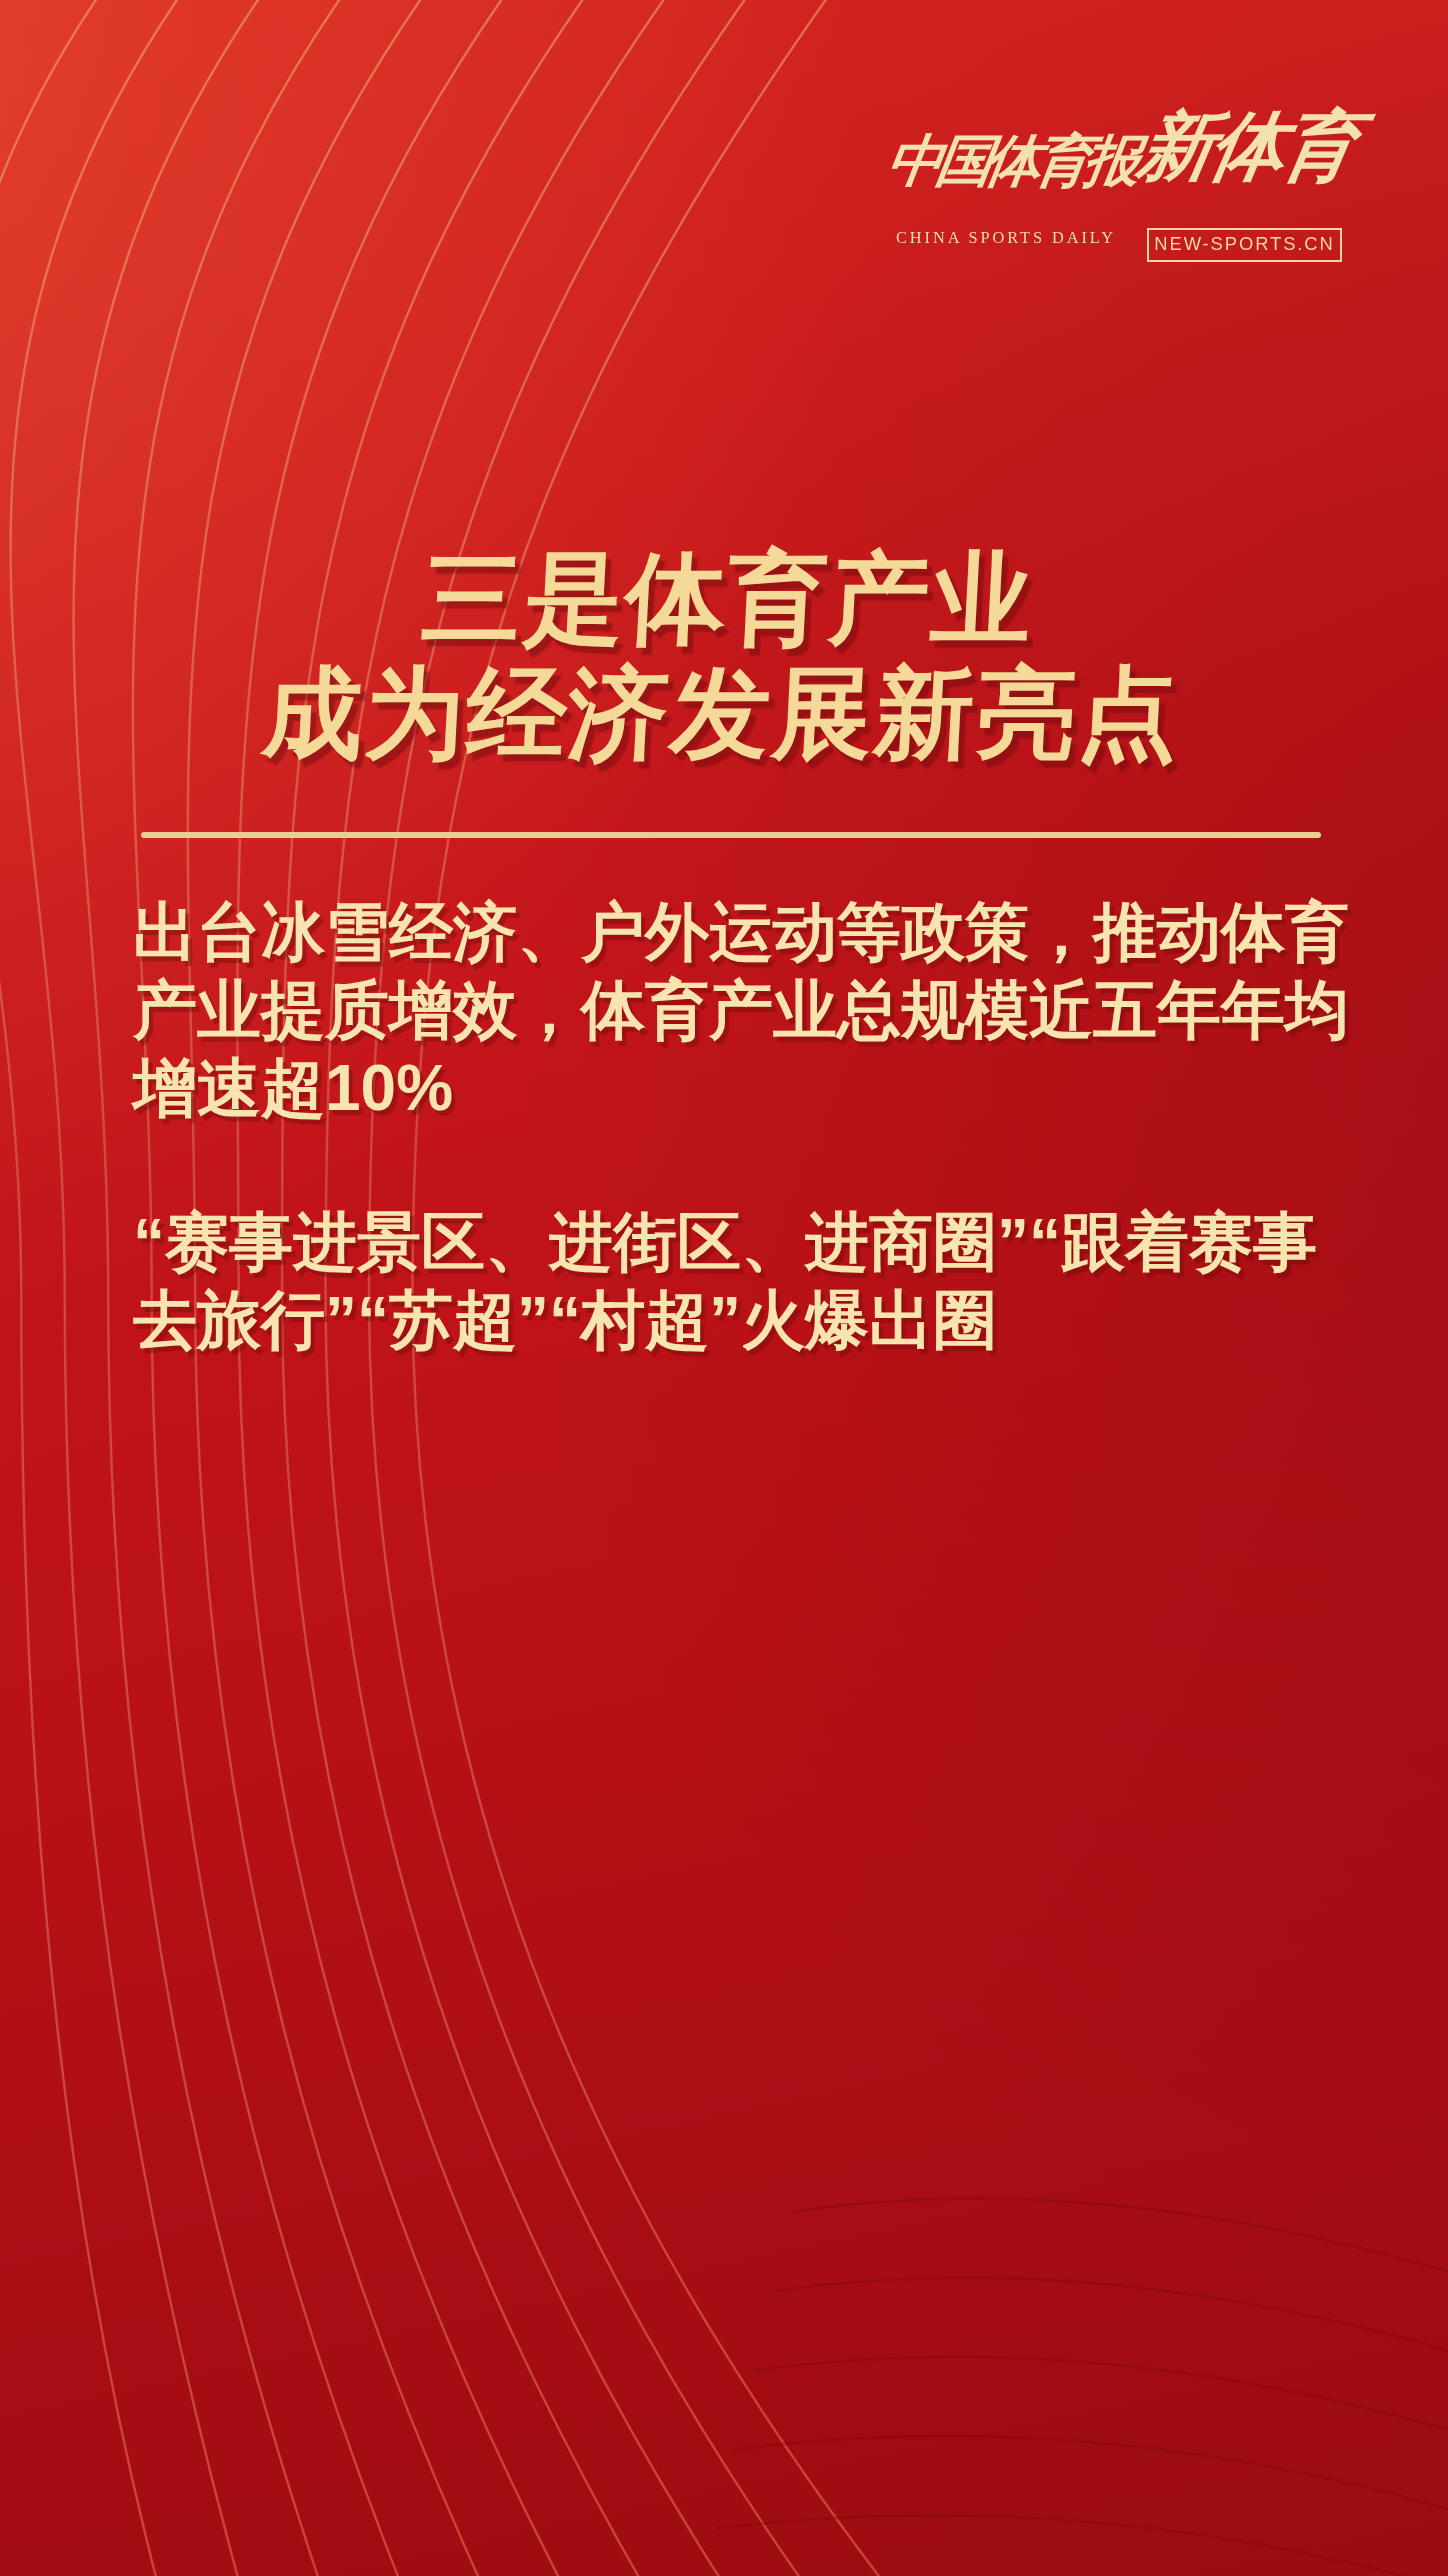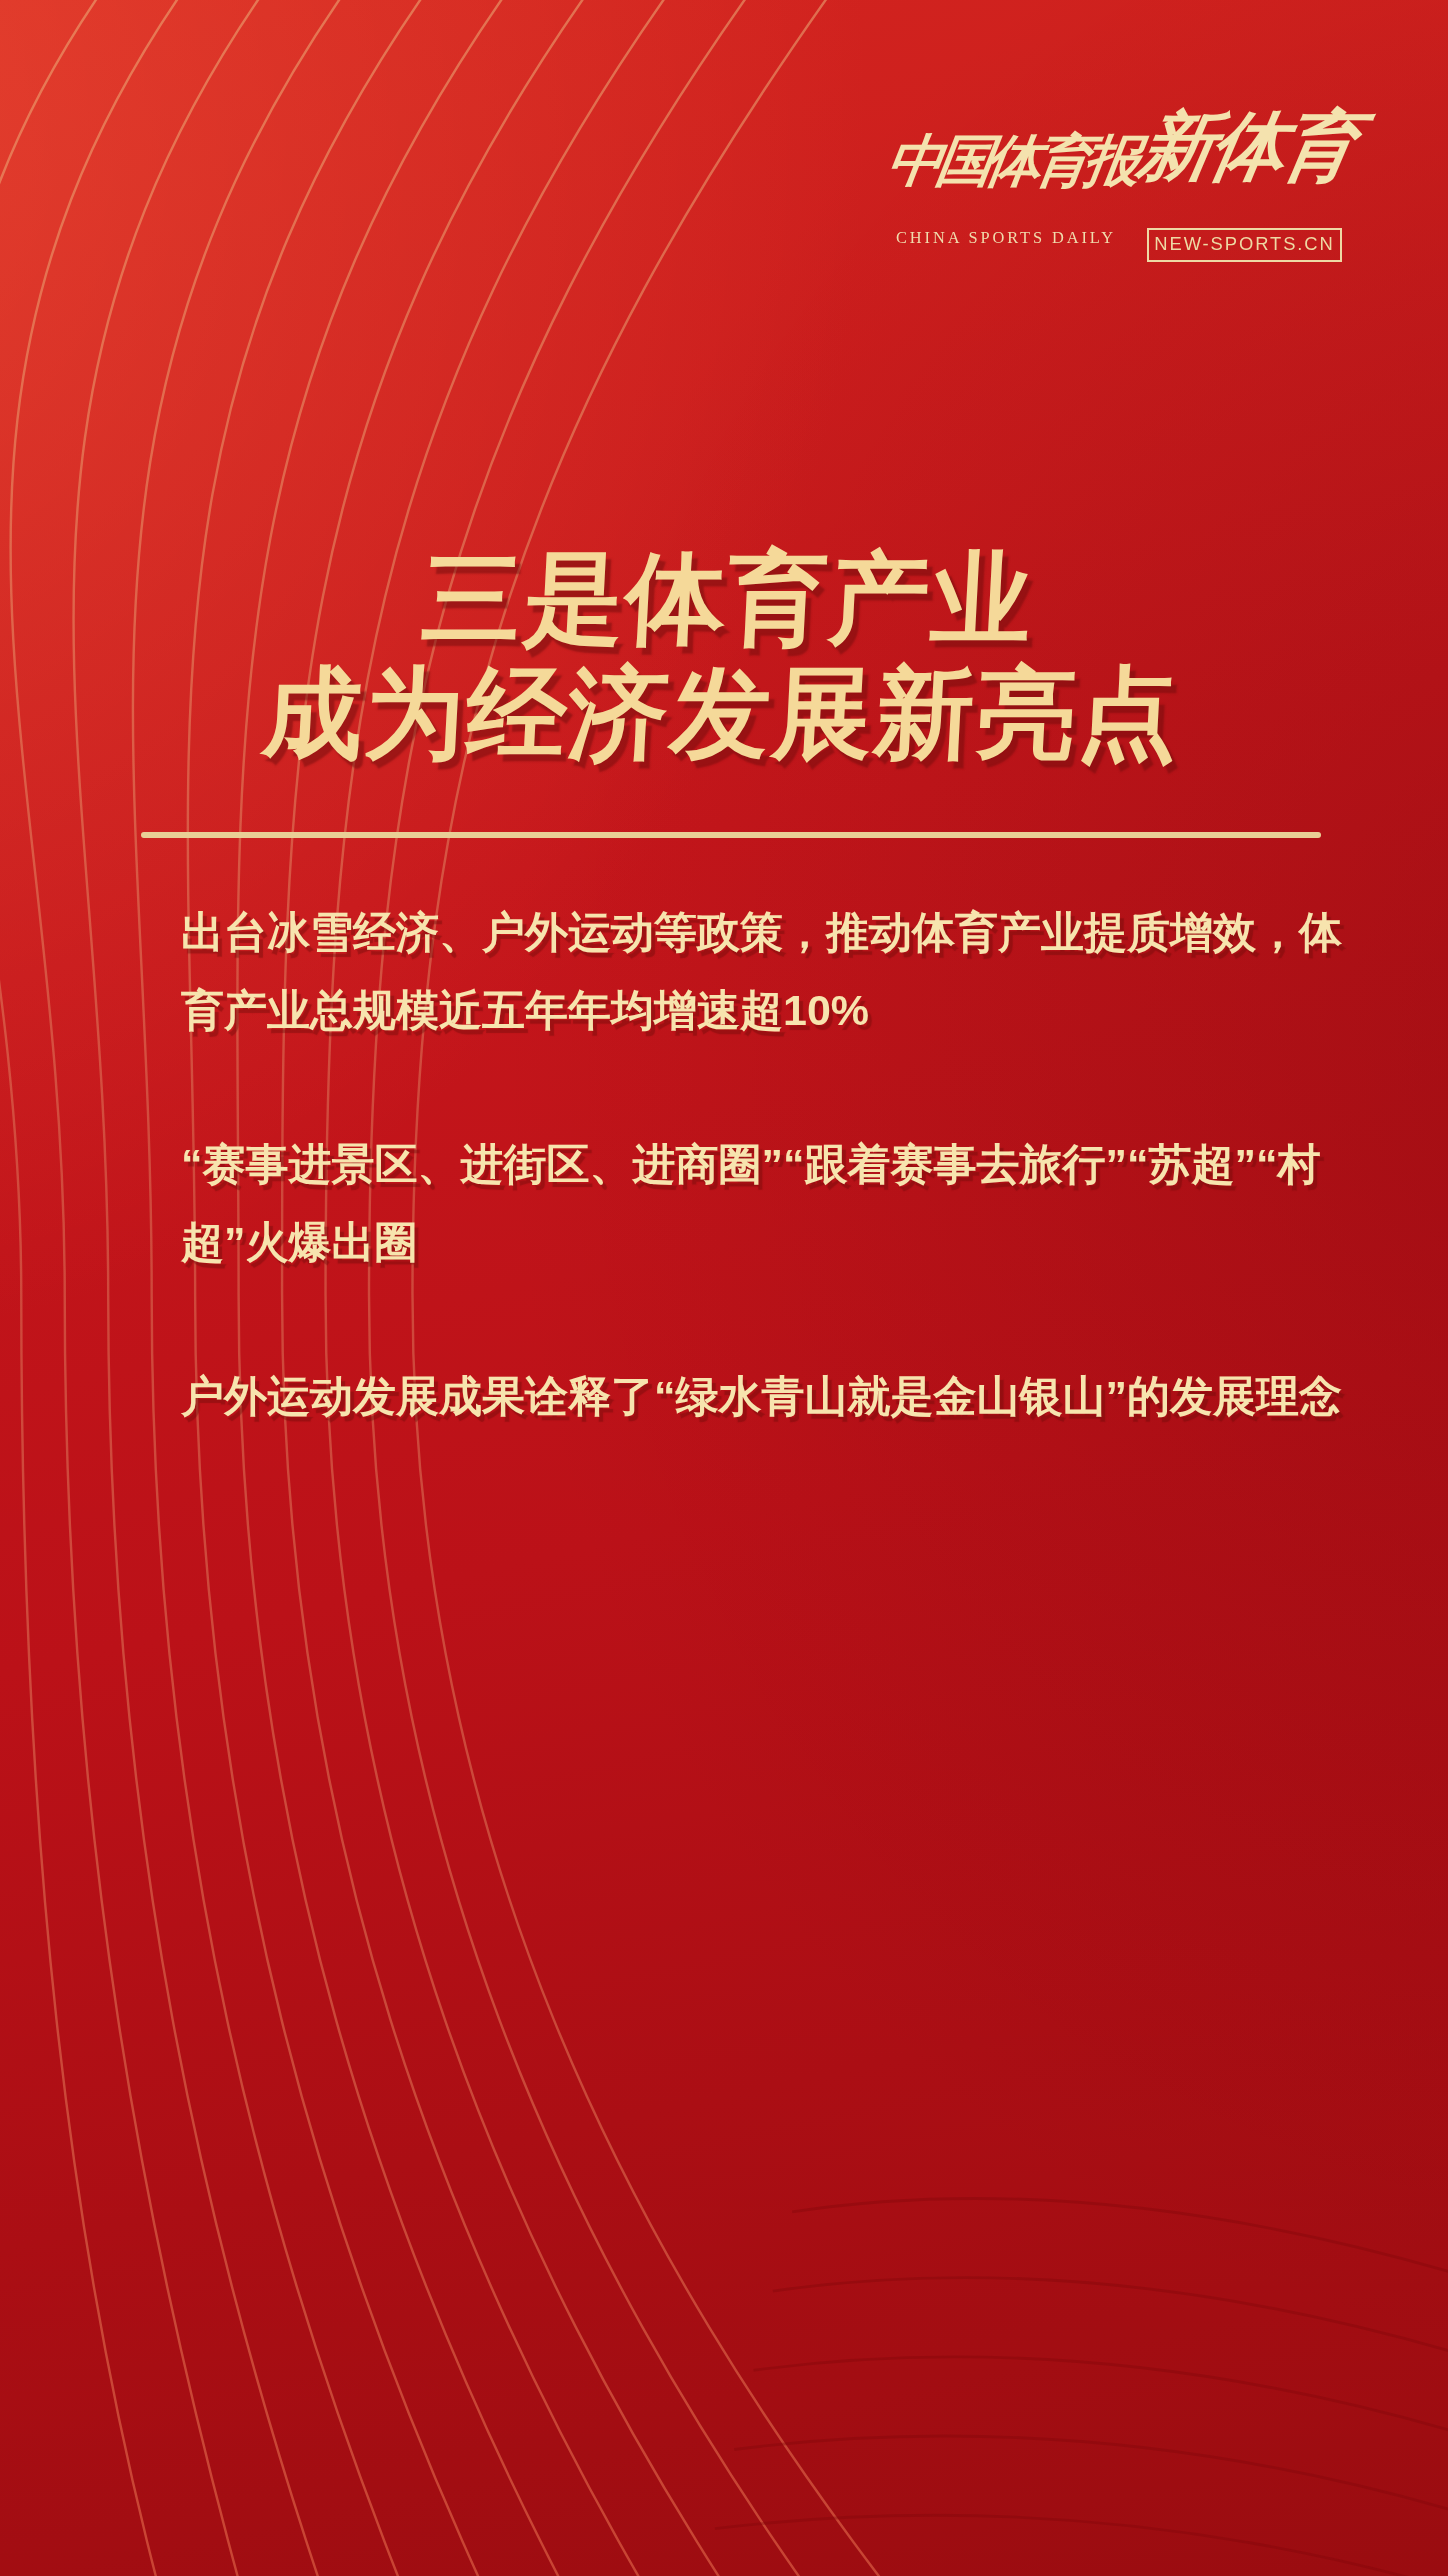--- a/index.html
+++ b/index.html
@@ -35,24 +35,23 @@
     transform:skewX(-3deg);
     text-shadow:5.8px 6.8px 1.9px rgba(112,12,12,.5);
     white-space:nowrap;
   }
 
   .divider{ position:absolute; left:141px; top:832px; width:1180px; height:5.8px; background:#e9cf96; border-radius:2.9px; }
 
   
   .bullets{ position:absolute; left:133px; top:893px; width:1229px; }
   .bullet{
-    font-size:43px; line-height:78px; font-weight:800;
+    font-size:64px; line-height:78px; font-weight:800;
     color:#f7e4ae; text-shadow:3.9px 4.8px 1px rgba(110,12,10,.42);
     margin-bottom:76px;
-    margin-left:48px;
   }
 </style>
 </head>
 <body>
 
 <div class="poster">
 
   <svg class="bg-svg" viewBox="0 0 1500 2667" preserveAspectRatio="none">
     <defs>
       <linearGradient id="lg" gradientUnits="userSpaceOnUse" x1="0" y1="0" x2="0" y2="2667">
@@ -92,17 +91,16 @@
   <h1 class="headline">
     <div class="headline-line">三是体育产业</div>
     <div class="headline-line">成为经济发展新亮点</div>
   </h1>
 
   <div class="divider"></div>
 
   <main class="bullets">
     <p class="bullet">出台冰雪经济、户外运动等政策，推动体育产业提质增效，体育产业总规模近五年年均增速超10%</p>
     <p class="bullet">“赛事进景区、进街区、进商圈”“跟着赛事去旅行”“苏超”“村超”火爆出圈</p>
-    <p class="bullet">户外运动发展成果诠释了“绿水青山就是金山银山”的发展理念</p>
   </main>
 
 </div>
 
 
 </body></html>

